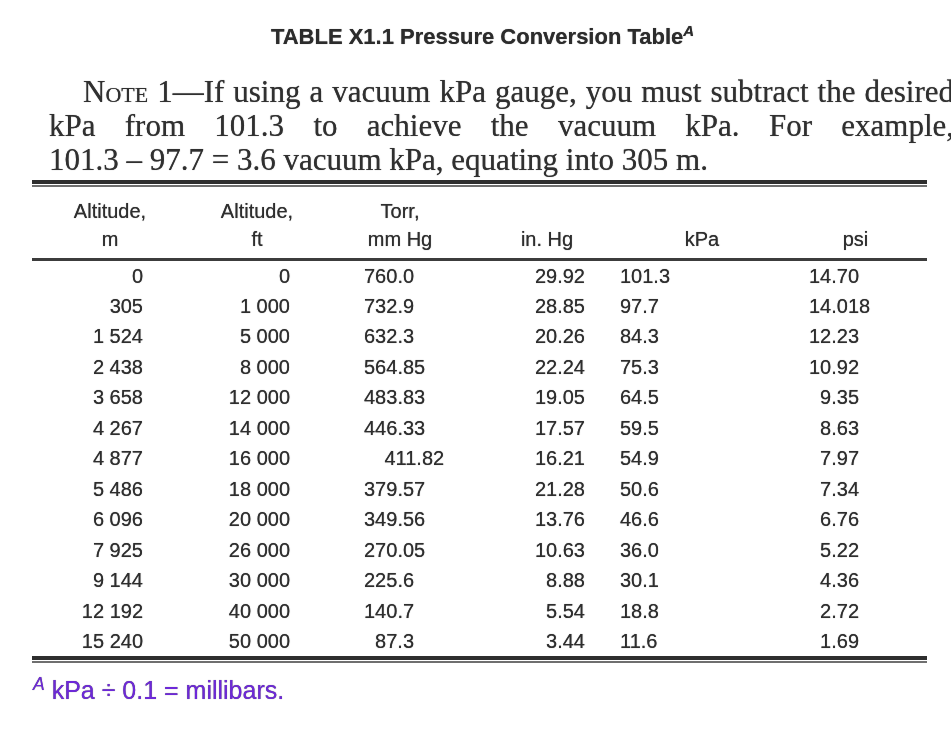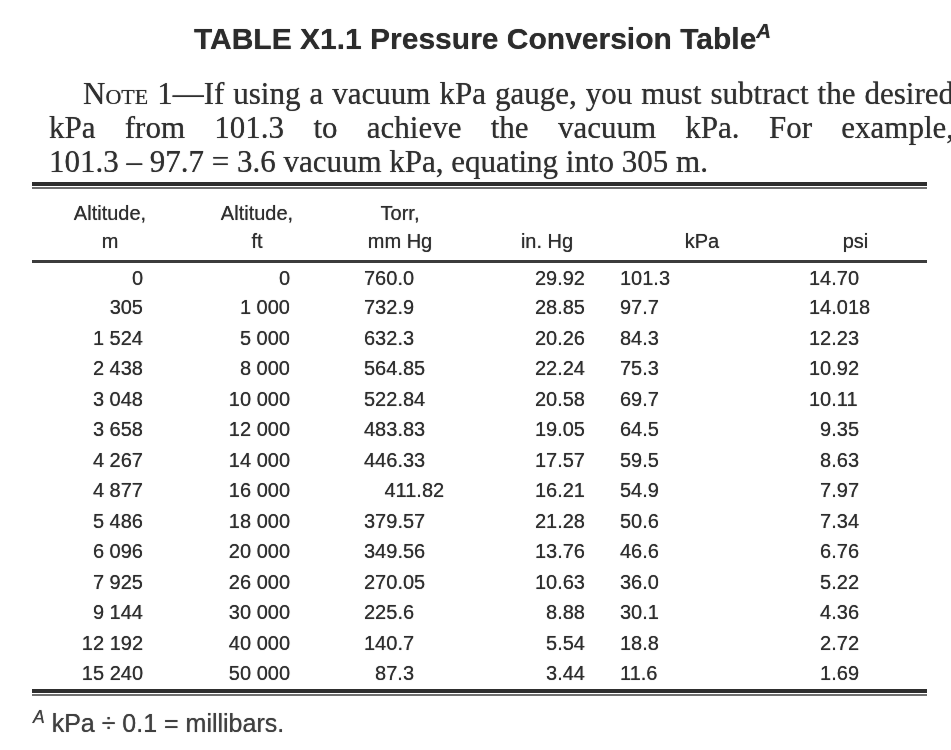--- a/index.html
+++ b/index.html
@@ -8,21 +8,21 @@
     font-family:"Liberation Sans",sans-serif;color:#2c2c2c;
   }
   .page{
     width:951px;height:750px;box-sizing:border-box;
     padding:0 16px 0 30px;
     text-shadow:0 0 0.7px rgba(44,44,44,0.85);
   }
   .title{
     margin-top:14px;
     text-align:center;
-    font-size:30px;line-height:34px;font-weight:bold;
+    font-size:22px;line-height:34px;font-weight:bold;
     letter-spacing:0px;
   }
   .title sup{font-size:0.68em;font-style:italic;font-weight:bold;}
   .note{
     margin-top:21px;
     font-family:"Liberation Serif",serif;
     font-size:31px;line-height:34px;color:#303030;
     width:905px;
     margin-left:19px;
   }
@@ -50,21 +50,21 @@
   table.conv td{padding:0;line-height:1;white-space:nowrap;}
   table.conv td:nth-child(1){text-align:right;padding-right:45px;}
   table.conv td:nth-child(2){text-align:right;padding-right:36px;}
   table.conv td:nth-child(3){text-align:left;padding-left:38px;}
   table.conv td:nth-child(4){text-align:right;padding-right:35px;}
   table.conv td:nth-child(5){padding-right:54px;}
   table.conv td:nth-child(6){text-align:left;padding-left:25px;}
   .ip{display:inline-block;text-align:right;}
   .footnote{
     margin-top:6px;margin-left:3px;
-    font-size:25px;line-height:30px;color:#404040;
+    font-size:25px;line-height:30px;color:#6d28d9;
   }
   .footnote sup{font-size:0.70em;font-style:italic;}
 </style>
 </head>
 <body>
 
 <div class="page">
 
   <div class="title"><span>TABLE X1.1 Pressure Conversion Table</span><sup>A</sup></div>
 
@@ -140,28 +140,20 @@
         </tr>
         <tr>
           <td>2 438</td>
           <td>8 000</td>
           <td><span class="ip" style="min-width: 3ch;">564</span>.85</td>
           <td>22.24</td>
           <td>75.3</td>
           <td><span class="ip" style="min-width: 2ch;">10</span>.92</td>
         </tr>
         <tr>
-          <td>3 048</td>
-          <td>10 000</td>
-          <td><span class="ip" style="min-width: 3ch;">522</span>.84</td>
-          <td>20.58</td>
-          <td>69.7</td>
-          <td><span class="ip" style="min-width: 2ch;">10</span>.11</td>
-        </tr>
-        <tr>
           <td>3 658</td>
           <td>12 000</td>
           <td><span class="ip" style="min-width: 3ch;">483</span>.83</td>
           <td>19.05</td>
           <td>64.5</td>
           <td><span class="ip" style="min-width: 2ch;">9</span>.35</td>
         </tr>
         <tr>
           <td>4 267</td>
           <td>14 000</td>

